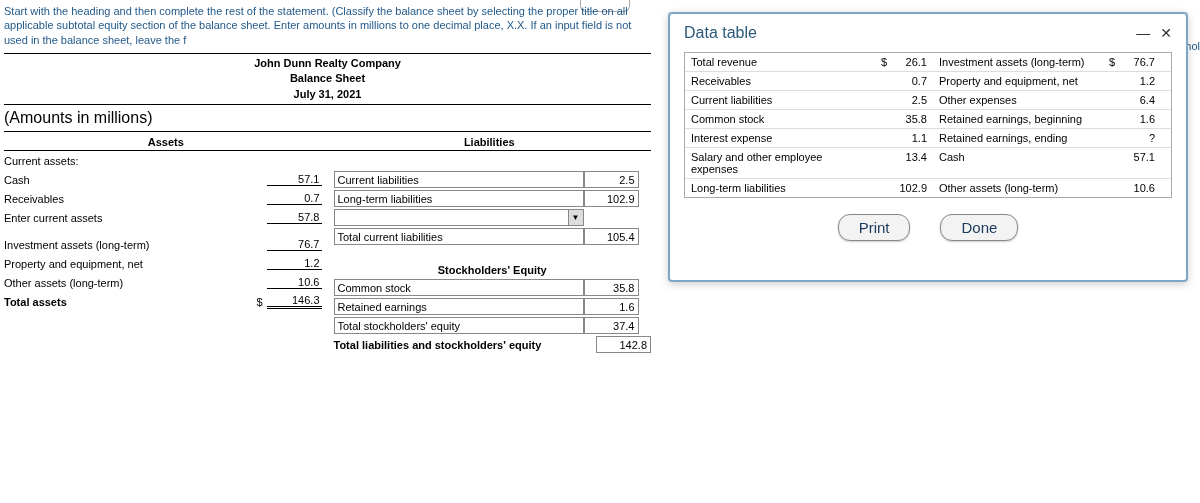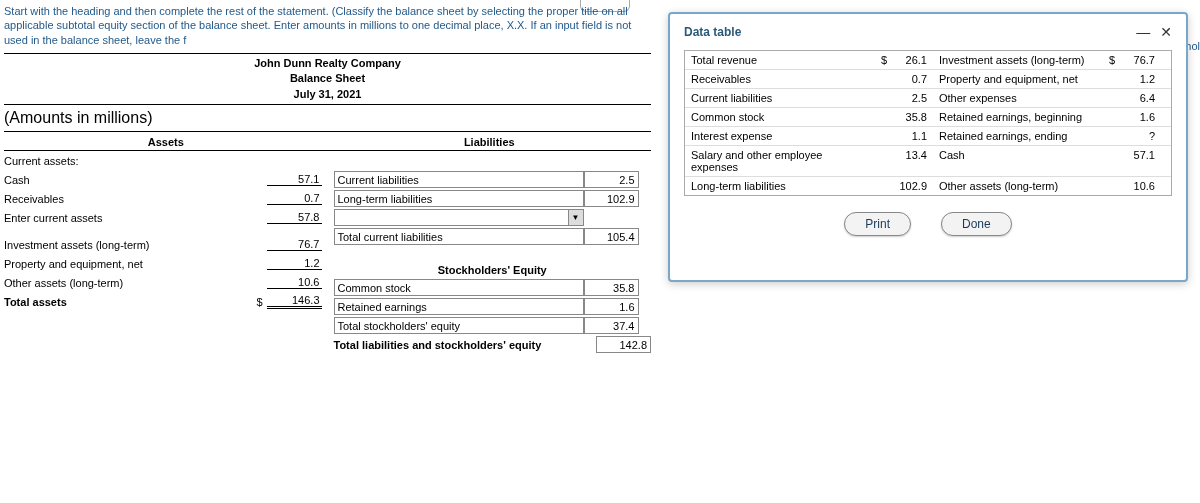--- a/index.html
+++ b/index.html
@@ -105,21 +105,21 @@
   border-radius: 4px;
   background: #fff;
   box-shadow: 0 2px 8px rgba(0,0,0,.2);
 }
 .modal-head {
   display: flex;
   justify-content: space-between;
   align-items: center;
   padding: 10px 14px 4px 14px;
 }
-.modal-title { font-size: 12px; color: #2a5a7a; font-weight: bold; }
+.modal-title { font-size: 16px; color: #2a5a7a; }
 .modal-ctrl { display: flex; gap: 10px; font-size: 14px; color: #333; }
 .modal-ctrl span { cursor: pointer; }
 .dtable {
   margin: 6px 14px;
   border: 1px solid #aaa;
   font-size: 11px;
   color: #000;
 }
 .drow { display: flex; border-bottom: 1px solid #ddd; }
 .drow:last-child { border-bottom: none; }
@@ -134,21 +134,21 @@
   display: flex;
   justify-content: center;
   gap: 30px;
   padding: 10px 0;
 }
 .btn {
   border: 1px solid #888;
   background: #f3f3f3;
   border-radius: 12px;
   padding: 4px 20px;
-  font-size: 12px;
+  font-size: 15px;
   box-shadow: 0 1px 2px rgba(0,0,0,.2);
   cursor: pointer;
 }
 .page-tab {
   position: absolute;
   left: 580px; top: 0;
   width: 50px; height: 12px;
   border: 1px solid #aaa;
   border-top: none;
   border-radius: 0 0 6px 6px;

